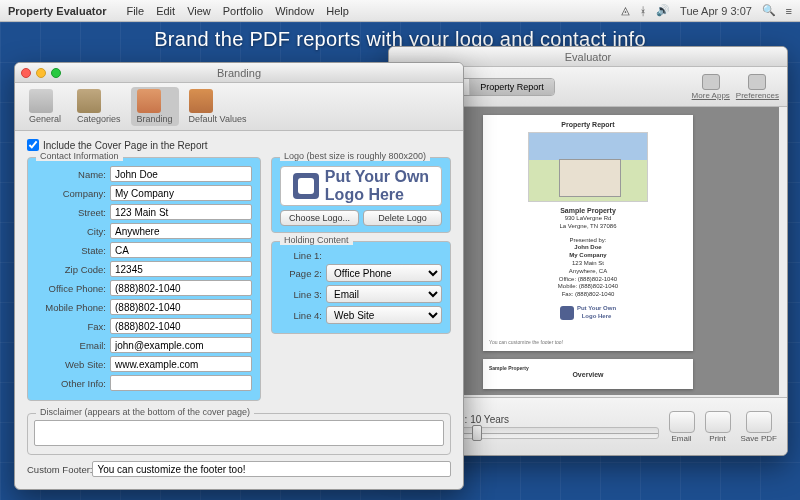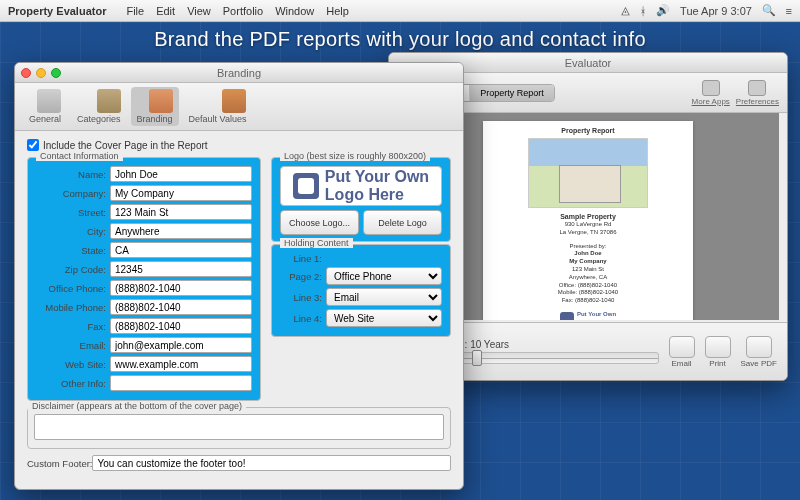--- a/index.html
+++ b/index.html
@@ -21,21 +21,21 @@
 
 .win { position:absolute; background:#ededed; border:1px solid #999; border-radius:6px; box-shadow:0 10px 30px rgba(0,0,0,0.45); overflow:hidden; }
 .titlebar { height:20px; background:linear-gradient(#f6f6f6,#d8d8d8); border-bottom:1px solid #bbb; display:flex; align-items:center; padding:0 6px; font-size:11px; color:#555; position:relative;}
 .traffic { display:flex; gap:5px; }
 .traffic span { width:10px; height:10px; border-radius:50%; display:inline-block; }
 .tr-close{background:#ff5f57;border:1px solid #d0433b;}
 .tr-min{background:#ffbd2e;border:1px solid #d09e28;}
 .tr-max{background:#28c940;border:1px solid #1a9a2e;}
 .titlebar .title { position:absolute; left:0; right:0; text-align:center; font-size:11px; color:#666;}
 
-.win-back { top:52px; right:12px; width:400px; height:329px; }
+.win-back { top:46px; right:12px; width:400px; height:410px; }
 .wb-toolbar { height:40px; background:linear-gradient(#f4f4f4,#dedede); border-bottom:1px solid #bbb; display:flex; align-items:center; padding:0 8px; font-size:9px; gap:6px; }
 .wb-toolbar .seg { display:flex; border:1px solid #aaa; border-radius:4px; overflow:hidden;}
 .wb-toolbar .seg div { padding:3px 10px; background:linear-gradient(#fcfcfc,#e6e6e6); border-right:1px solid #ccc; cursor:default;}
 .wb-toolbar .seg div:last-child{border-right:none;}
 .wb-toolbar .seg div.active{background:linear-gradient(#d0d0d0,#bababa);}
 .wb-toolbar .spacer{flex:1;}
 .wb-toolbar .tool-label{font-size:8px;color:#666;text-align:center;text-decoration:underline;}
 .wb-toolbar .tool-btn{display:flex;flex-direction:column;align-items:center;gap:1px;}
 .wb-toolbar .icon-sm{width:18px;height:16px;background:#ccc;border:1px solid #999;border-radius:3px;}
 
@@ -54,53 +54,53 @@
 .slider-group{flex:1;}
 .slider-label{font-size:10px;color:#444;margin-bottom:2px;}
 .slider-track{height:12px;background:linear-gradient(#ddd,#f0f0f0);border:1px solid #bbb;border-radius:3px;position:relative;}
 .slider-track::before{content:"";position:absolute;left:0;right:0;top:50%;height:1px;background:#aaa;}
 .slider-thumb{position:absolute;top:-3px;left:28%;width:10px;height:16px;background:linear-gradient(#fafafa,#d8d8d8);border:1px solid #888;border-radius:2px;}
 .action-btn{display:flex;flex-direction:column;align-items:center;font-size:8px;color:#555;gap:1px;}
 .action-btn .aicon{width:26px;height:22px;background:linear-gradient(#fafafa,#e0e0e0);border:1px solid #aaa;border-radius:4px;}
 
 .win-front { top:62px; left:14px; width:450px; height:428px; z-index:10; }
 .wf-toolbar{height:48px;background:linear-gradient(#f4f4f4,#dedede);border-bottom:1px solid #bbb;display:flex;align-items:flex-start;padding:4px 8px;gap:4px;}
-.wf-tab{display:flex;flex-direction:column;align-items:flex-end;padding:2px 6px;border-radius:4px;font-size:9px;color:#555;gap:1px;cursor:default;}
+.wf-tab{display:flex;flex-direction:column;align-items:flex-start;padding:2px 6px;border-radius:4px;font-size:9px;color:#555;gap:1px;cursor:default;}
 .wf-tab.active{background:#c8c8c8;}
 .wf-tab .ticon{width:24px;height:24px;border-radius:3px;}
 .ti-general{background:linear-gradient(#d0d0d0,#b0b0b0);}
 .ti-cat{background:linear-gradient(#c0a880,#a0885c);}
 .ti-brand{background:linear-gradient(#e09a6a,#c8754a);}
 .ti-def{background:linear-gradient(#d89050,#b87040);position:relative;}
 
 .wf-body{position:absolute;top:68px;left:0;right:0;bottom:0;padding:8px 12px;font-size:10px;color:#333;overflow:hidden;}
 .chk-row{display:flex;align-items:center;gap:4px;margin-bottom:6px;}
 .chk-row input{width:12px;height:12px;}
 
-.section-box{border:1px solid #bbb;border-radius:4px;padding:8px 8px 6px;background:#0ea5e9;position:relative;margin-bottom:2px;}
+.section-box{border:1px solid #bbb;border-radius:4px;padding:8px 8px 6px;background:#7dd3fc;position:relative;margin-bottom:8px;}
 .section-box .legend{position:absolute;top:-7px;left:8px;background:#ededed;padding:0 4px;font-size:9px;color:#555;}
 
 .cols{display:flex;gap:10px;}
 .col-l{flex:1.3;}
 .col-r{flex:1;}
 
 .field-row{display:flex;align-items:center;margin-bottom:3px;gap:4px;}
 .field-row label{width:70px;text-align:right;font-size:9.5px;color:#444;}
 .field-row input[type=text]{flex:1;height:16px;border:1px solid #aaa;border-radius:2px;padding:0 4px;font-size:10px;background:#fff;}
 .field-row select{flex:1;height:18px;border:1px solid #aaa;border-radius:3px;font-size:10px;background:linear-gradient(#fdfdfd,#e8e8e8);padding:0 3px;}
 
 .logo-preview{display:flex;align-items:center;justify-content:center;gap:6px;border:1px solid #bbb;background:#fff;border-radius:4px;height:40px;margin-bottom:4px;}
 .logo-preview .lpicon{width:26px;height:26px;background:#506090;border-radius:4px;position:relative;}
 .logo-preview .lpicon::after{content:"";position:absolute;inset:5px;background:#fff;border-radius:3px;}
 .logo-preview .lptext{font-size:16px;color:#506090;font-weight:bold;line-height:1.1;}
 .btn-row{display:flex;gap:4px;}
-.mac-btn{flex:1;height:25px;border:1px solid #aaa;border-radius:4px;background:linear-gradient(#fdfdfd,#e4e4e4);font-size:9px;color:#333;cursor:default;display:flex;align-items:center;justify-content:center;}
+.mac-btn{flex:1;height:16px;border:1px solid #aaa;border-radius:4px;background:linear-gradient(#fdfdfd,#e4e4e4);font-size:9px;color:#333;cursor:default;display:flex;align-items:center;justify-content:center;}
 
 .disclaimer-box{border:1px solid #bbb;border-radius:4px;padding:6px;background:#ededed;position:relative;margin-top:4px;}
-.disclaimer-box .legend{position:absolute;top:-7px;left:0;background:#ededed;padding:0 4px;font-size:9px;color:#555;}
+.disclaimer-box .legend{position:absolute;top:-7px;left:8px;background:#ededed;padding:0 4px;font-size:9px;color:#555;}
 .disclaimer-box textarea{width:100%;height:26px;border:1px solid #aaa;border-radius:2px;resize:none;font-size:10px;}
 
 .footer-row{display:flex;align-items:center;margin-top:6px;}
 .footer-row label{font-size:9.5px;color:#444;}
 .footer-row input{flex:1;height:16px;border:1px solid #aaa;border-radius:2px;padding:0 4px;font-size:10px;}
 </style>
 </head>
 <body>
 
 <div class="menubar">

